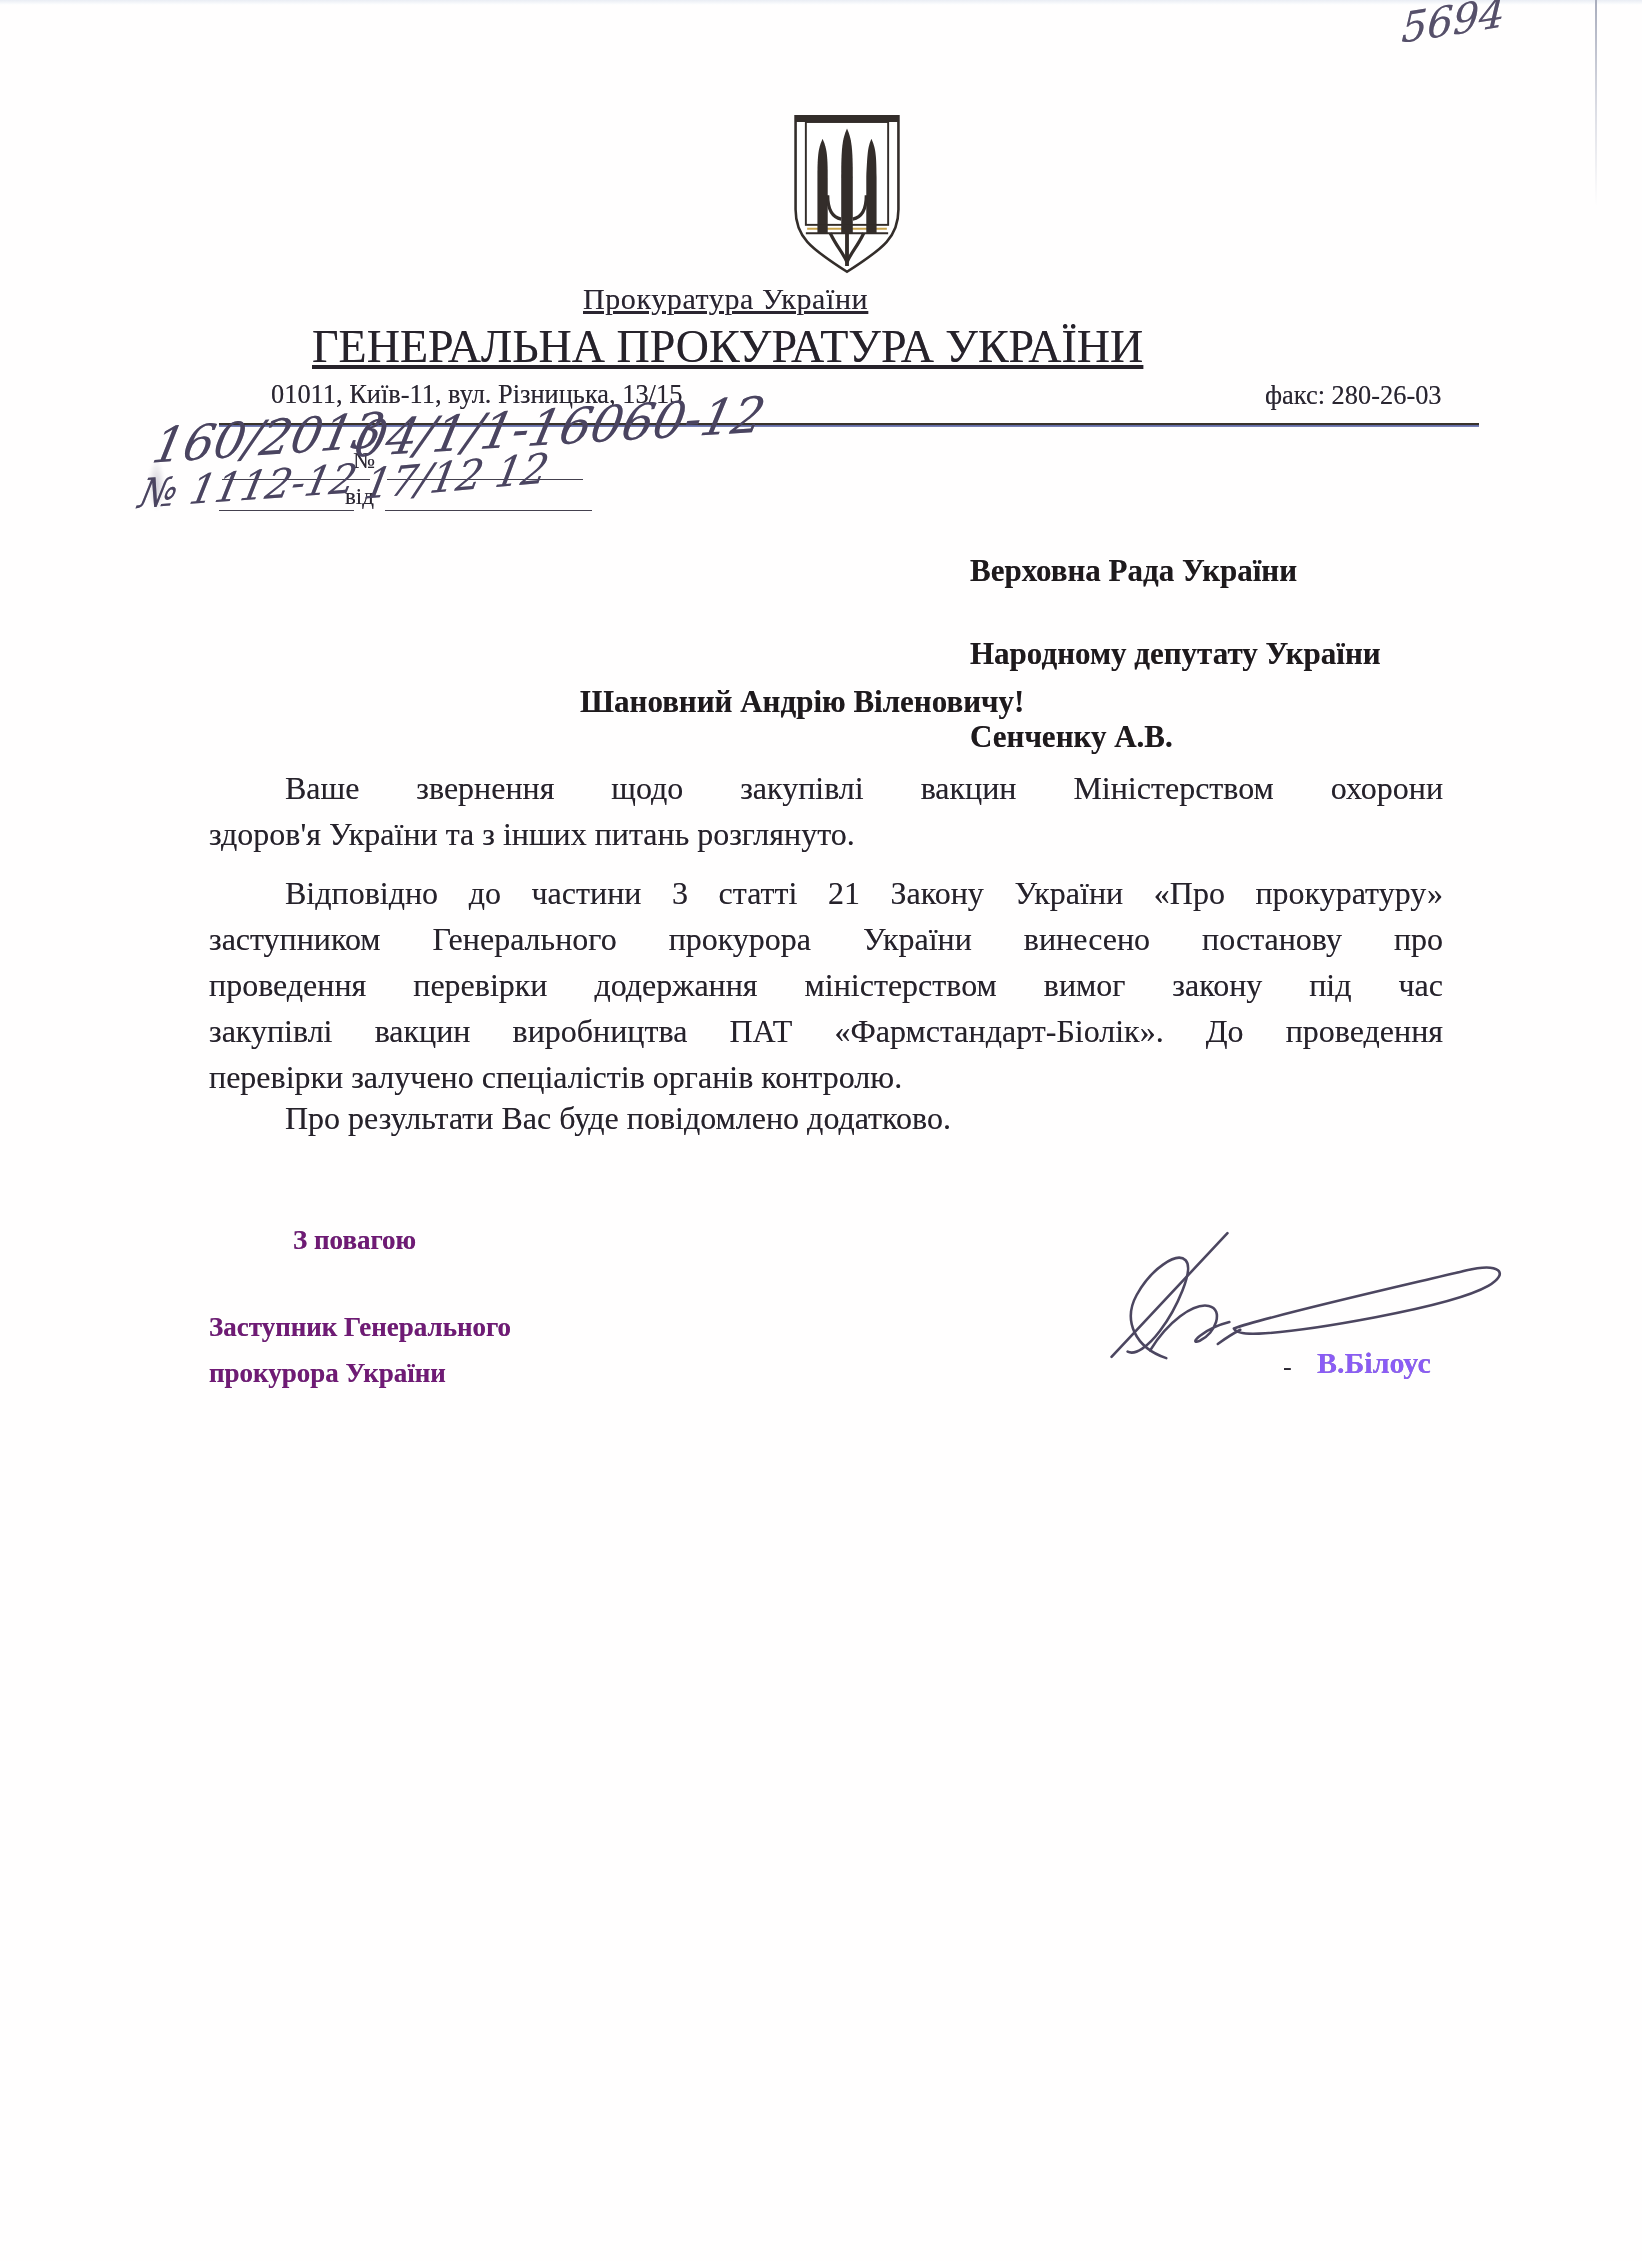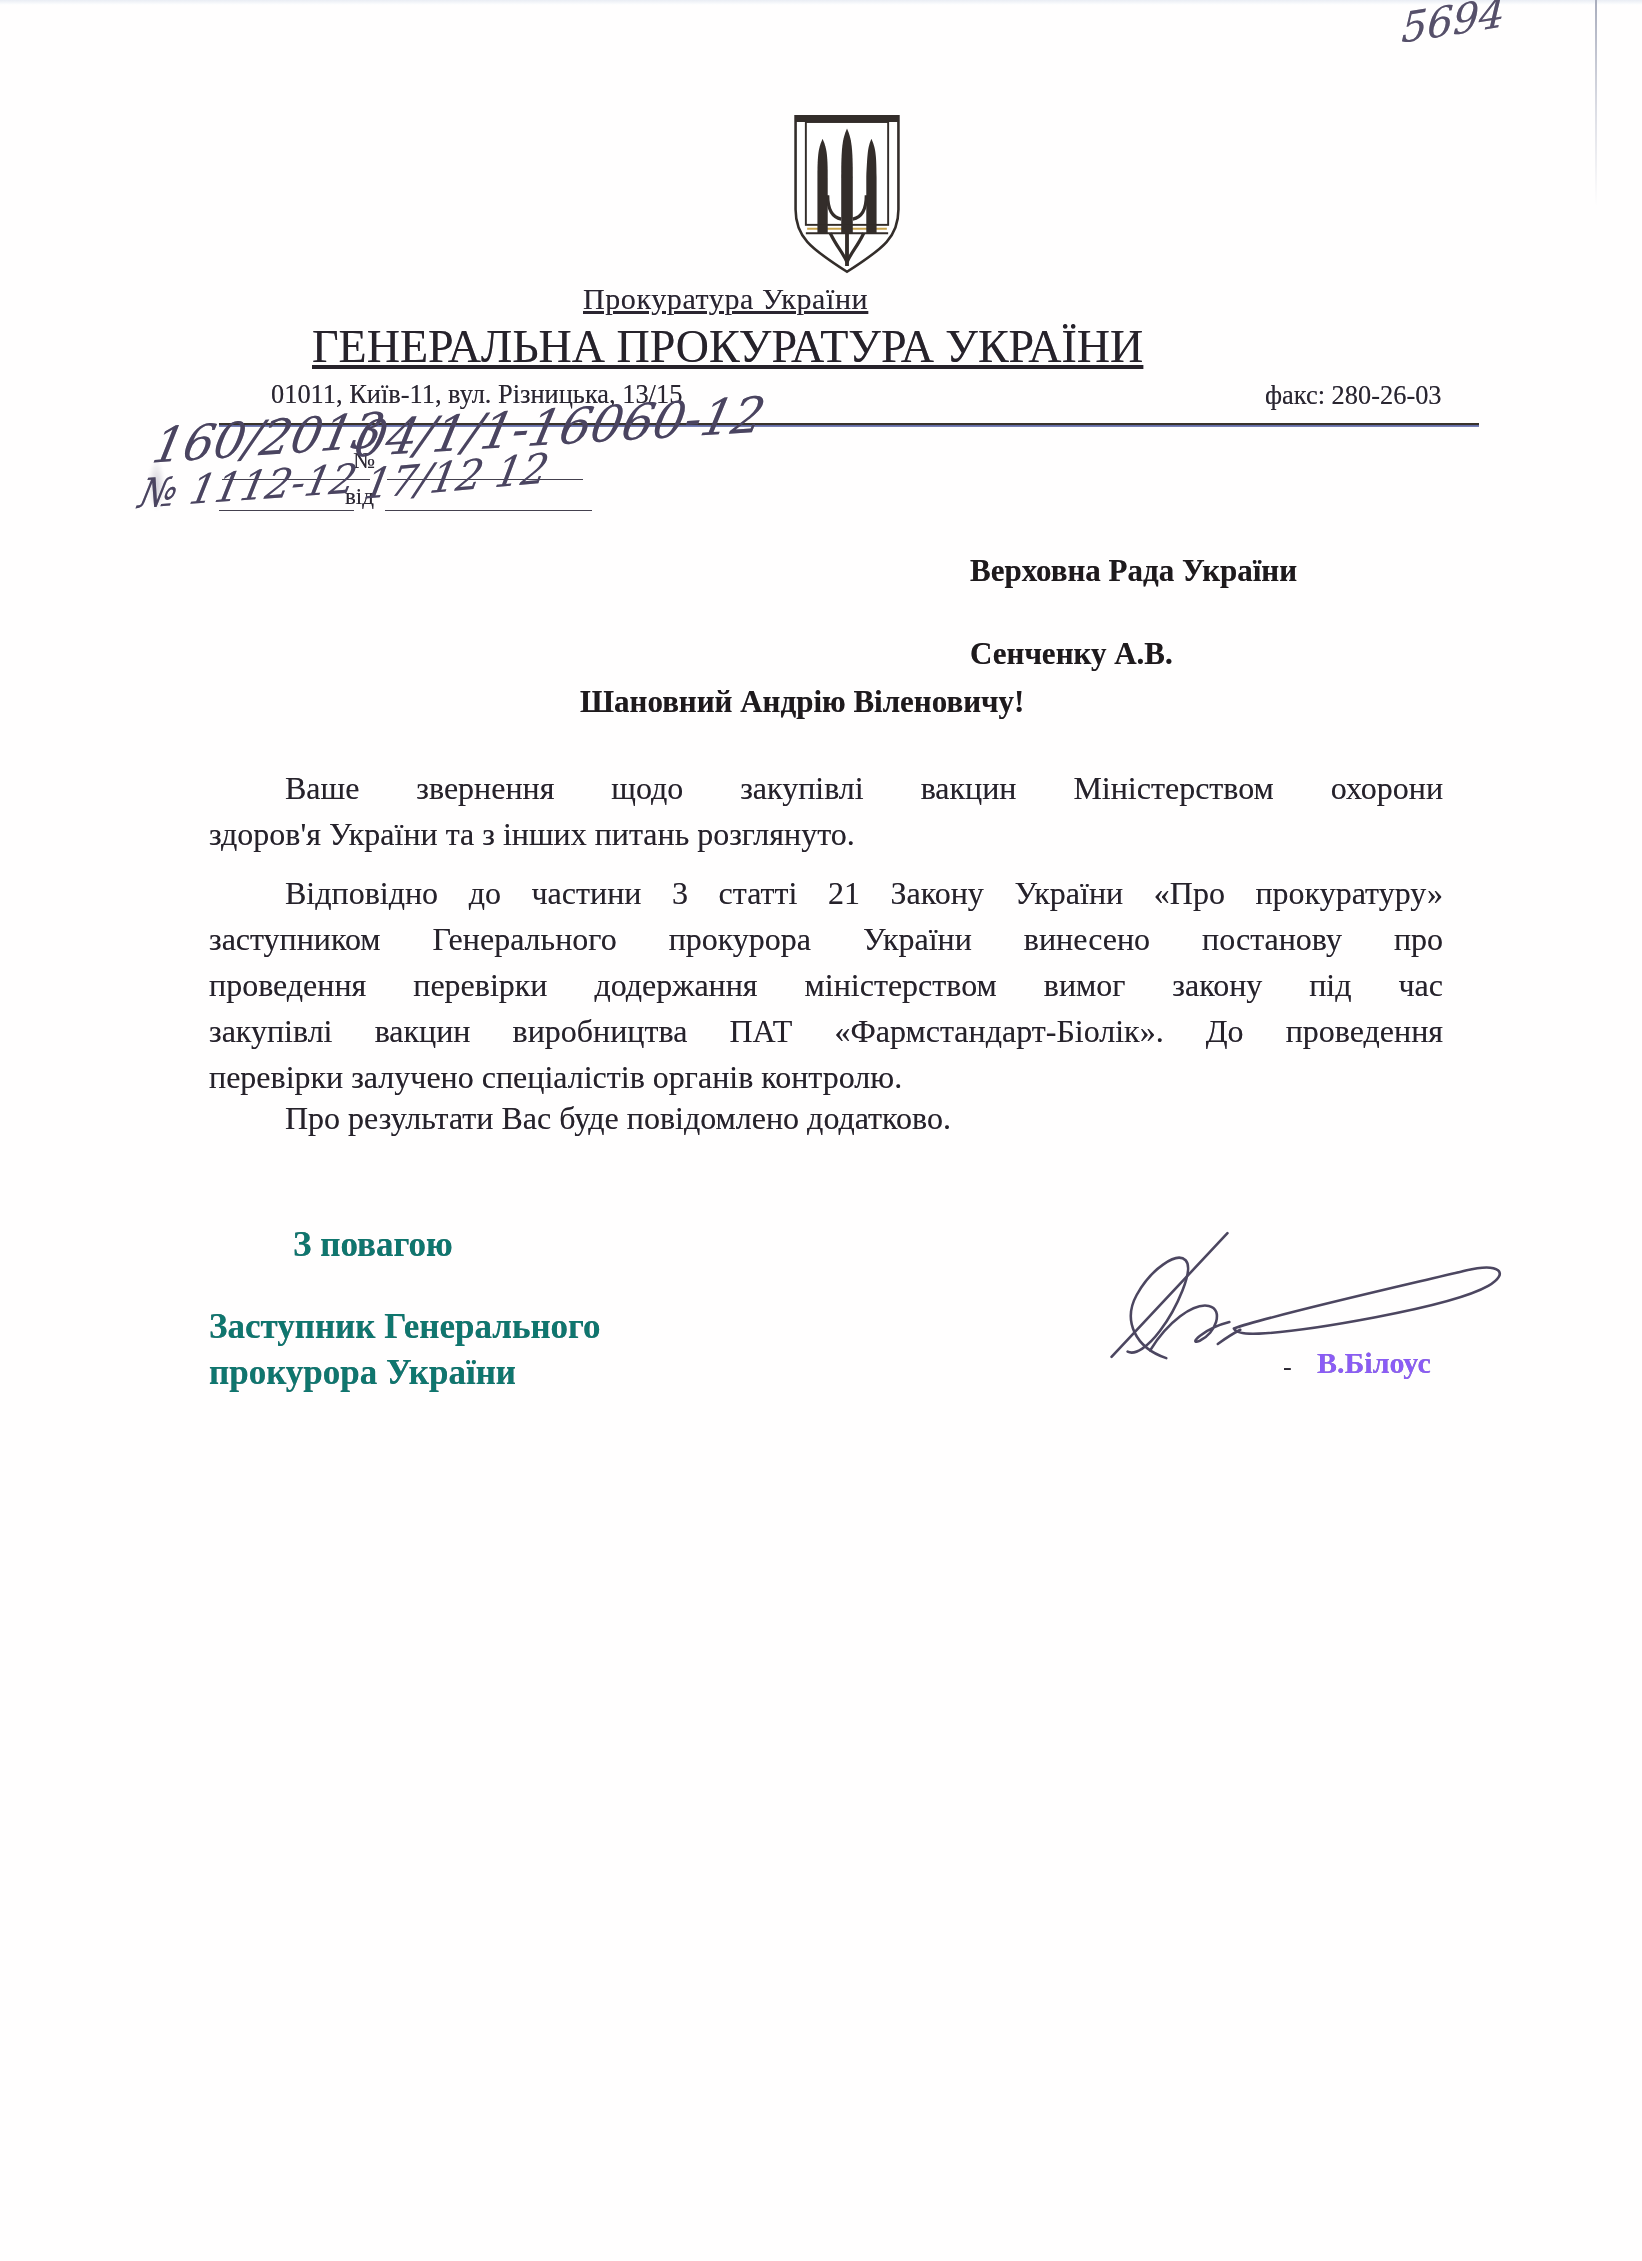--- a/index.html
+++ b/index.html
@@ -19,21 +19,21 @@
   .hw{font-family:"DejaVu Serif", serif;font-style:italic;color:#4a4460;white-space:nowrap;
       text-shadow:0 0 0.6px rgba(74,68,96,.4);}
   
   .rcpt{font-size:31px;font-weight:700;line-height:43px;white-space:nowrap;color:#1e1a1c;margin-top:40px;}
   .salut{font-size:31px;font-weight:700;white-space:nowrap;color:#1e1a1c;}
   .bodyblock{width:1234px;font-size:32px;color:#26222a;}
   .bl{height:46px;line-height:46px;text-align:justify;text-align-last:justify;
       text-shadow:0 0 0.6px rgba(45,40,70,.5);}
   .bl.last{text-align:left;text-align-last:left;}
   .indent{padding-left:76px;}
-  .close-txt{font-size:35px;font-weight:700;white-space:nowrap;color:#0f766e;}
+  .close-txt{font-size:27px;font-weight:700;white-space:nowrap;color:#701a75;}
   .signer{font-size:30px;font-weight:700;white-space:nowrap;color:#8b5cf6;}
   .dash{font-size:26px;color:#2a2630;}
   .vline-faint{width:1.9px;background:linear-gradient(180deg,#a9adbd 0%,rgba(180,184,200,.45) 55%,rgba(180,184,200,0) 100%);}
   .topstrip{left:0;top:0;width:1643px;height:5.2px;background:linear-gradient(180deg,#e9edf4,#ffffff);}
   .smudge{width:17px;height:52px;border-radius:50%;
           background:radial-gradient(closest-side,rgba(120,118,140,.35),rgba(120,118,140,0));
           filter:blur(1.3px);}
 </style>
 </head>
 <body>
@@ -76,20 +76,21 @@
   <div class="abs uline" style="left:219px;top:510px;width:135px;"></div>
   <div class="abs uline" style="left:385px;top:510px;width:207px;"></div>
 
   <div class="abs hw" style="left:160px;top:417px;font-size:48px;transform:rotate(-4deg) skewX(-16deg);transform-origin:left top;">160/2013</div>
   <div class="abs hw" style="left:362px;top:411px;font-size:49px;transform:rotate(-3.5deg) skewX(-16deg);transform-origin:left top;">04/1/1-16060-12</div>
   <div class="abs hw" style="left:145px;top:470px;font-size:40px;transform:rotate(-4deg) skewX(-16deg);transform-origin:left top;">№ 1112-12</div>
   <div class="abs hw" style="left:370px;top:460px;font-size:41px;transform:rotate(-5deg) skewX(-16deg);transform-origin:left top;">17/12 12</div>
 
   <div class="abs" style="left:970px;top:509px;">
     <div class="rcpt printed">Верховна Рада України</div>
+    <div class="rcpt printed">Народному депутату України</div>
     <div class="rcpt printed">Сенченку А.В.</div>
   </div>
 
   <div class="abs salut printed" style="left:580px;top:684px;">Шановний Андрію Віленовичу!</div>
 
   <div class="abs bodyblock" style="left:209px;top:765px;">
     <div class="bl indent">Ваше звернення щодо закупівлі вакцин Міністерством охорони</div>
     <div class="bl last">здоров'я України та з інших питань розглянуто.</div>
   </div>
   <div class="abs bodyblock" style="left:209px;top:870px;">

